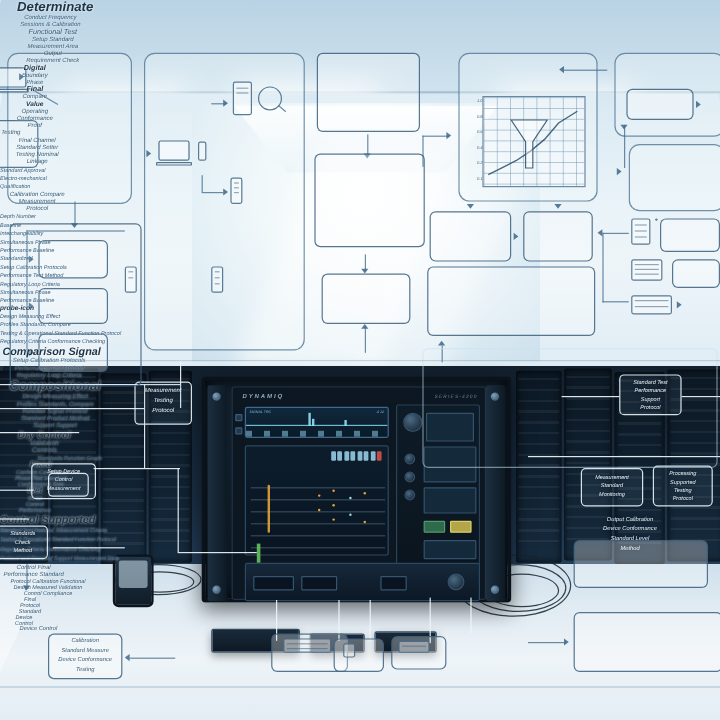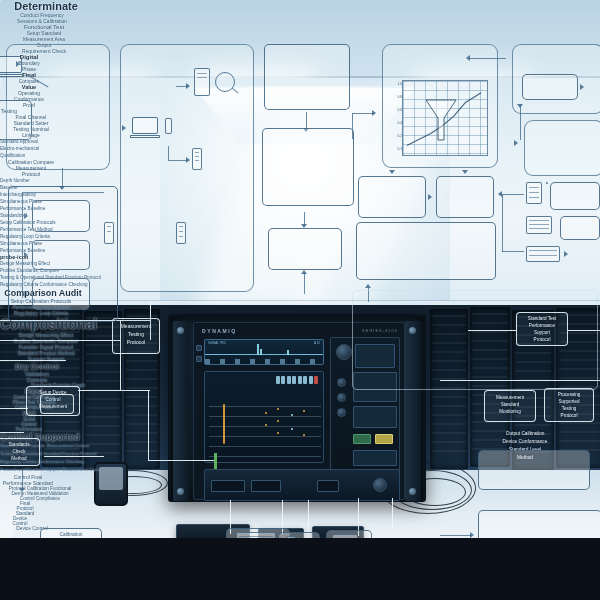--- a/index.html
+++ b/index.html
@@ -1,20 +1,21 @@
 <!DOCTYPE html>
 <html><head>
 <meta charset="utf-8">
 <style>
   html,body{margin:0;padding:0;background:#0a0f18;}
   *{box-sizing:border-box;}
   #stage{
-    position:relative;width:600px;height:538px;overflow:hidden;
+    position:relative;width:600px;height:600px;overflow:hidden;
     font-family:"Liberation Sans", sans-serif;
     background:#cfe0ec;
+    font-style:italic;
   }
 
   
   .photo{position:absolute;inset:0;}
   .ceiling{
     position:absolute;left:0;top:0;width:600px;height:78px;
     background:linear-gradient(180deg,#b9d3e4 0%,#c6dbe9 55%,#cfe3ef 100%);
   }
   .ceiling:after{
     content:"";position:absolute;left:0;bottom:0;width:100%;height:2px;
@@ -437,30 +438,30 @@
     <div class="bul blur2" style="left:190px;top:231px;width:62px;font-size:4.6px;line-height:7px;">
       <div>Design Measuring Effect</div>
       <div>Profiles Standards, Compare</div>
     </div>
     <div class="bul blur2" style="left:184px;top:256px;width:68px;font-size:4.6px;line-height:7px;">
       <div>Testing &amp; Operational Standard Function Protocol</div>
       <div>Regulatory Criteria Conformance Checking</div>
     </div>
 
     <div class="box" style="left:264px;top:44px;width:86px;height:66px;"></div>
-    <div class="hdr blur1" style="left:264px;top:48px;width:86px;font-size:9px;line-height:10px;">Comparison Audit</div>
+    <div class="hdr blur1" style="left:264px;top:48px;width:86px;font-size:9px;line-height:10px;">Comparison Signal</div>
     <div class="txt blur2" style="left:266px;top:74px;width:82px;font-size:5px;">Setup Calibration Protocols</div>
     <div class="txt blur2" style="left:266px;top:82px;width:82px;font-size:5px;">Performance Test Method</div>
     <div class="txt blur2" style="left:266px;top:90px;width:82px;font-size:5px;">Regulatory Loop Criteria</div>
 
     <div class="ln" style="left:306px;top:112px;width:1px;height:18px;"></div>
     <div class="arw d" style="left:303px;top:128px;"></div>
 
     <div class="box" style="left:262px;top:128px;width:92px;height:78px;"></div>
-    <div class="hdr blur1" style="left:262px;top:132px;width:92px;font-size:14px;">Compositional</div>
+    <div class="hdr blur1" style="left:262px;top:132px;width:92px;font-size:11px;">Compositional</div>
     <div class="txt blur2" style="left:262px;top:147px;width:92px;font-size:5px;">Design Measuring Effect</div>
     <div class="txt blur2" style="left:262px;top:157px;width:92px;font-size:5px;">Profiles Standards, Compare</div>
     <div class="txt blur2" style="left:262px;top:167px;width:92px;font-size:5px;">Function Signal Protocol</div>
     <div class="txt blur2" style="left:262px;top:177px;width:92px;font-size:5px;">Standard Product Method</div>
     <div class="txt blur2" style="left:262px;top:187px;width:92px;font-size:5px;">Support Support</div>
 
     <div class="box" style="left:268px;top:228px;width:74px;height:42px;"></div>
     <div class="hdr blur1" style="left:268px;top:234px;width:74px;font-size:8px;">Dry Control</div>
     <div class="txt blur2" style="left:268px;top:246px;width:74px;font-size:5.5px;">Validation</div>
     <div class="txt blur2" style="left:268px;top:255px;width:74px;font-size:5.5px;">Controls</div>

